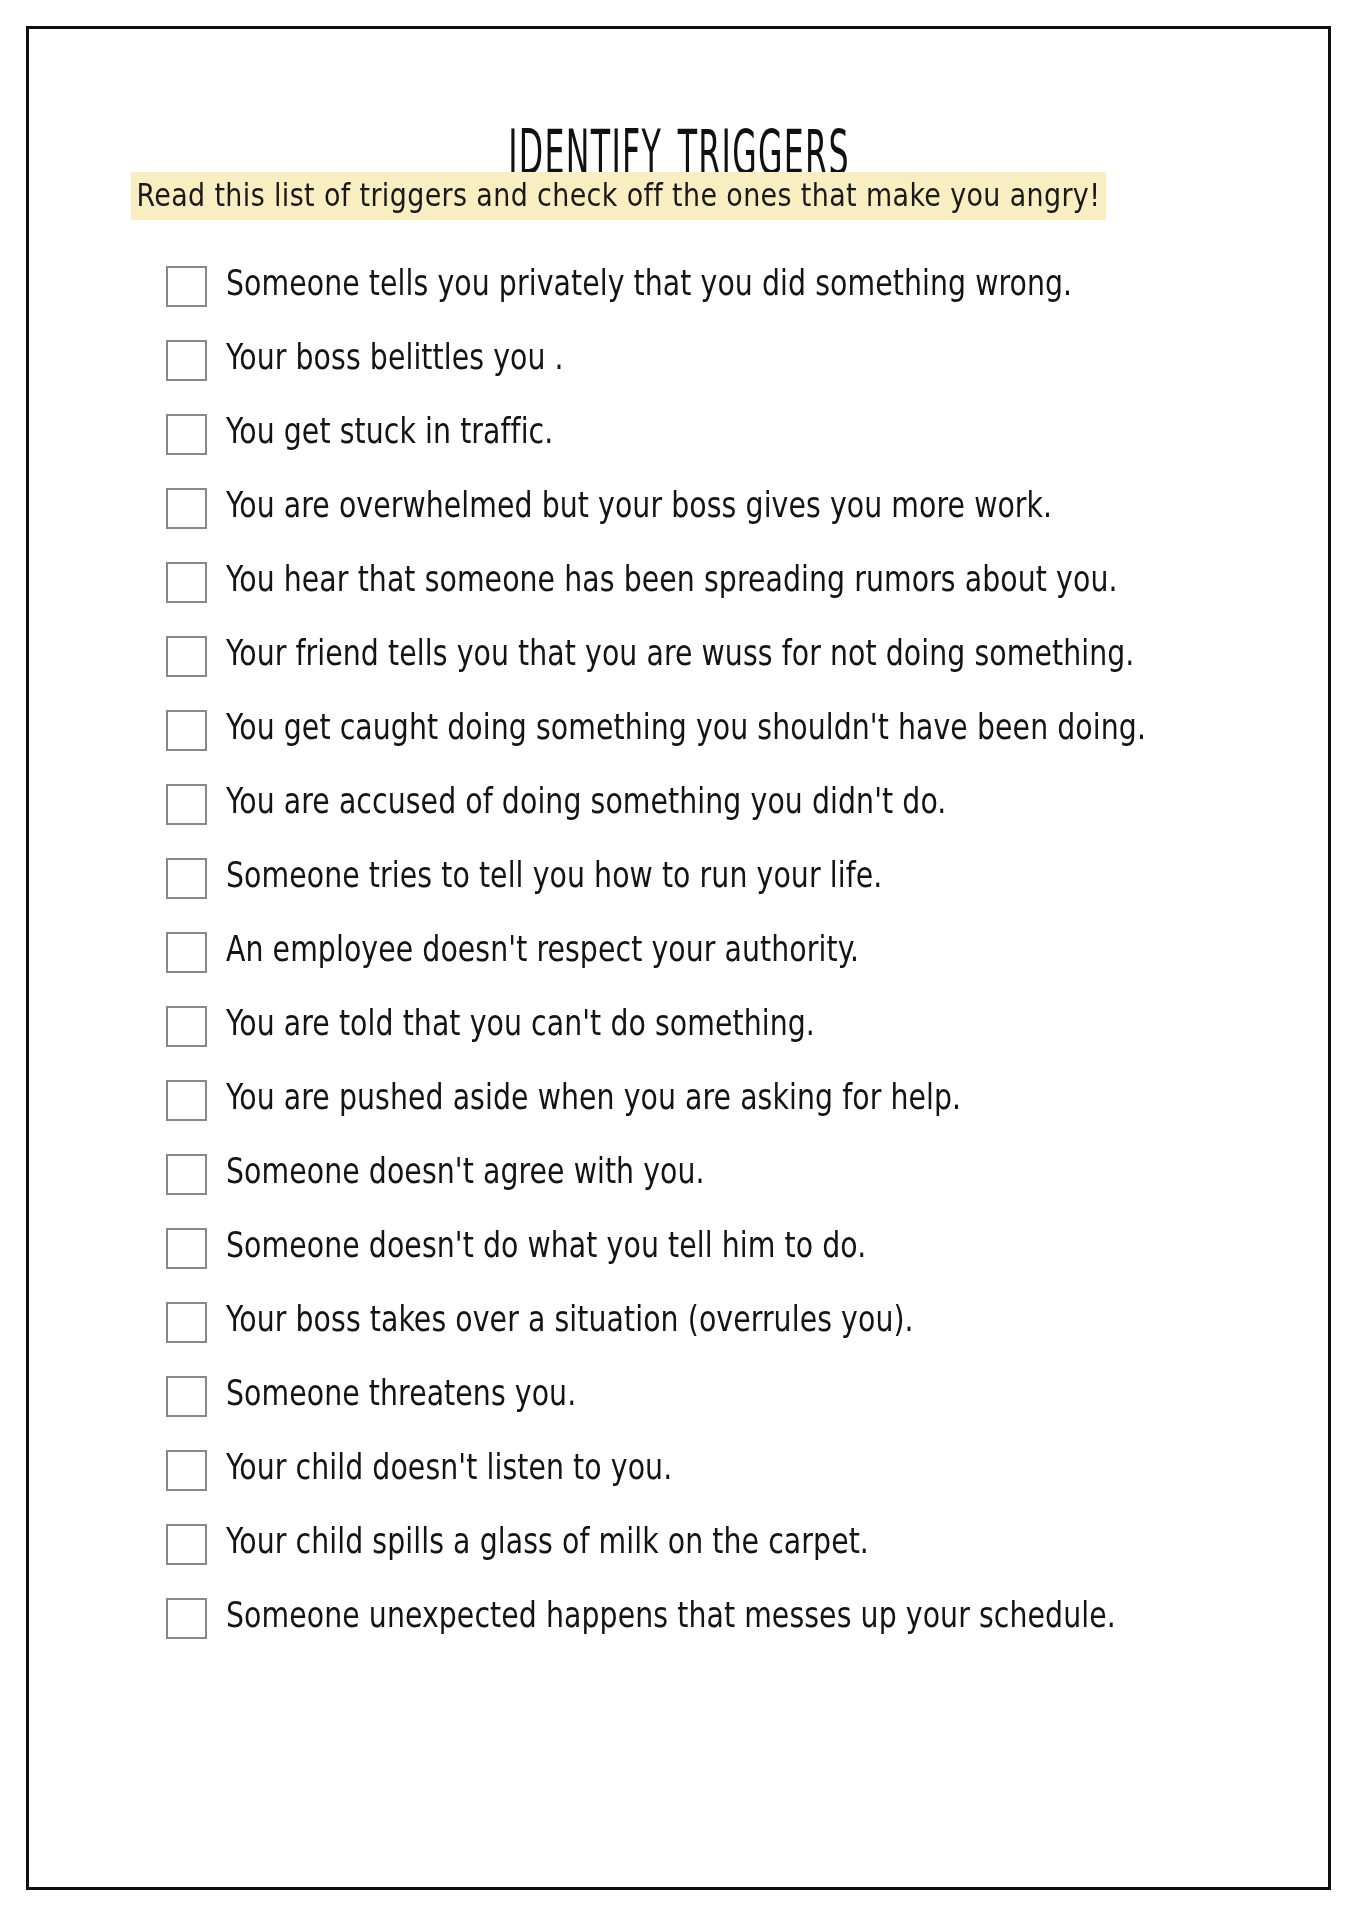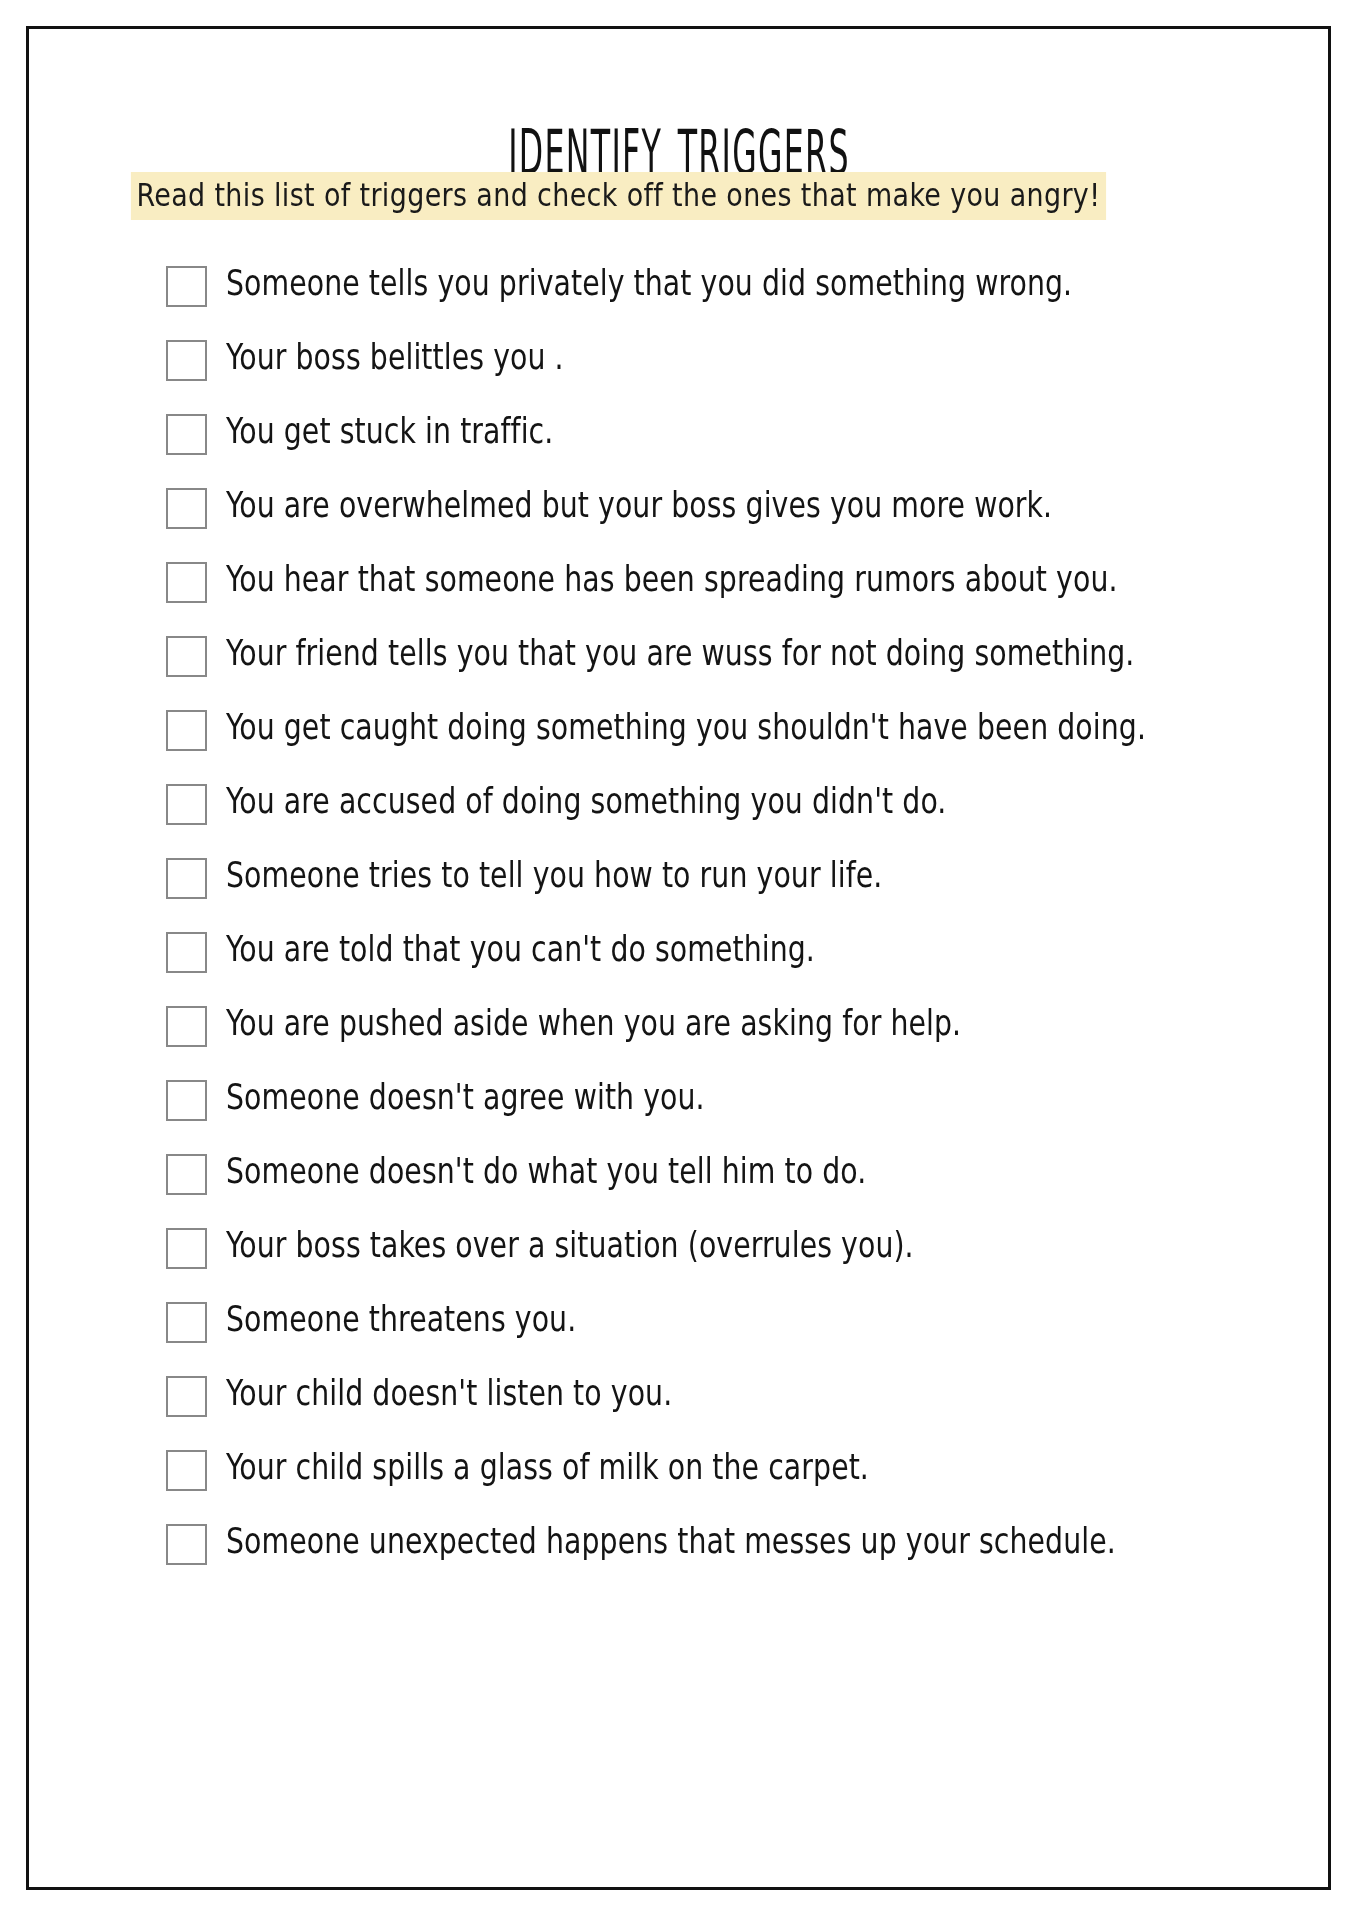--- a/index.html
+++ b/index.html
@@ -166,20 +166,24 @@
       <li class="trigger-row">
         <span class="trigger-checkbox"></span>
         <span class="trigger-label">You are accused of doing something you didn't do.</span>
       </li>
       <li class="trigger-row">
         <span class="trigger-checkbox"></span>
         <span class="trigger-label">Someone tries to tell you how to run your life.</span>
       </li>
       <li class="trigger-row">
         <span class="trigger-checkbox"></span>
+        <span class="trigger-label">An employee doesn't respect your authority.</span>
+      </li>
+      <li class="trigger-row">
+        <span class="trigger-checkbox"></span>
         <span class="trigger-label">You are told that you can't do something.</span>
       </li>
       <li class="trigger-row">
         <span class="trigger-checkbox"></span>
         <span class="trigger-label">You are pushed aside when you are asking for help.</span>
       </li>
       <li class="trigger-row">
         <span class="trigger-checkbox"></span>
         <span class="trigger-label">Someone doesn't agree with you.</span>
       </li>

